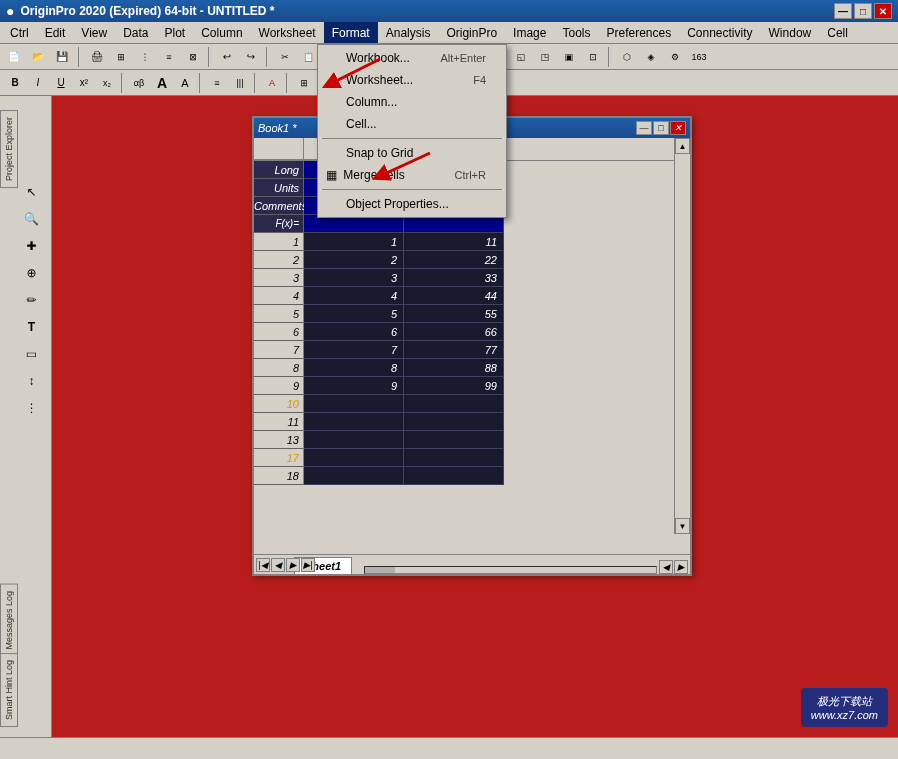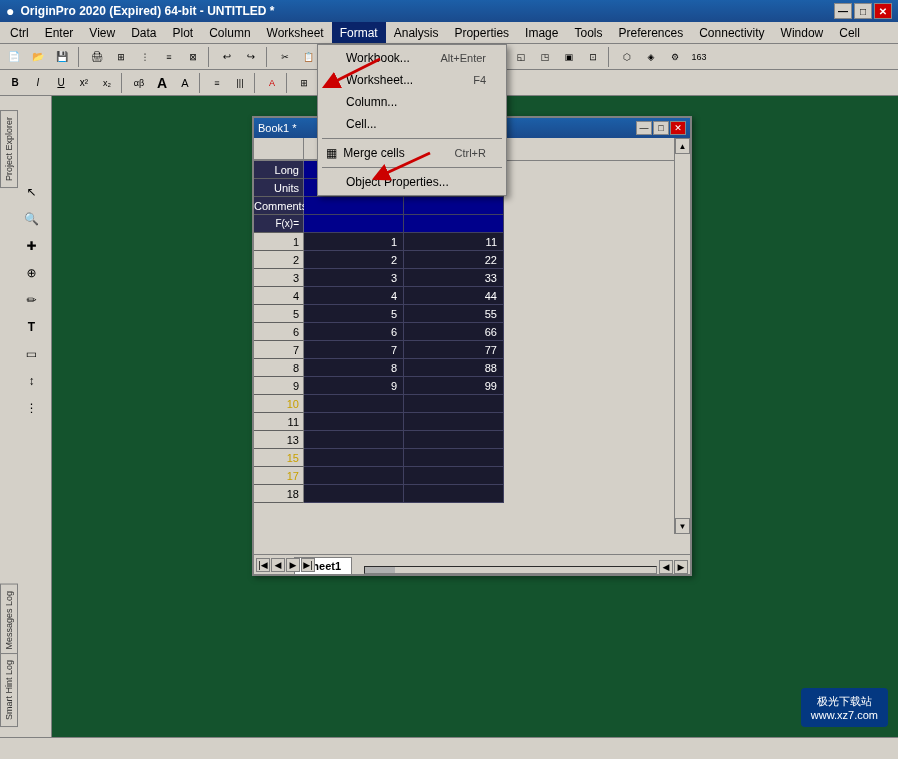--- a/index.html
+++ b/index.html
@@ -92,23 +92,24 @@
       background: #d4d0c8;
       border: 1px solid transparent;
       display: flex; align-items: center; justify-content: center;
       cursor: pointer;
       font-size: 12px;
     }
 
     
     .content-area {
       flex: 1;
-      background: #14532d;
+      background: #b91c1c;
       position: relative;
       overflow: hidden;
+      font-style: italic;
     }
 
     
     .status-bar {
       height: 22px;
       background: #d4d0c8;
       border-top: 1px solid #808080;
       display: flex;
       align-items: center;
       padding: 0 8px;
@@ -349,29 +350,29 @@
   </div>
   <div class="title-bar-controls">
     <div class="title-btn">—</div>
     <div class="title-btn">□</div>
     <div class="title-btn" style="background:#c00;color:white;">✕</div>
   </div>
 </div>
 
 <div class="menu-bar">
   <span class="menu-item">Ctrl</span>
-  <span class="menu-item">Enter</span>
+  <span class="menu-item">Edit</span>
   <span class="menu-item">View</span>
   <span class="menu-item">Data</span>
   <span class="menu-item">Plot</span>
   <span class="menu-item">Column</span>
   <span class="menu-item">Worksheet</span>
   <span class="menu-item active">Format</span>
   <span class="menu-item">Analysis</span>
-  <span class="menu-item">Properties</span>
+  <span class="menu-item">OriginPro</span>
   <span class="menu-item">Image</span>
   <span class="menu-item">Tools</span>
   <span class="menu-item">Preferences</span>
   <span class="menu-item">Connectivity</span>
   <span class="menu-item">Window</span>
   <span class="menu-item">Cell</span>
 </div>
 
 <div class="toolbar">
   <div class="tb-btn">📄</div>
@@ -554,25 +555,20 @@
                 <div class="row-header">11</div>
                 <div class="data-cell empty"></div>
                 <div class="data-cell empty"></div>
               </div>
             <div class="data-row">
                 <div class="row-header">13</div>
                 <div class="data-cell empty"></div>
                 <div class="data-cell empty"></div>
               </div>
             <div class="data-row">
-                <div class="row-header yellow">15</div>
-                <div class="data-cell empty"></div>
-                <div class="data-cell empty"></div>
-              </div>
-            <div class="data-row">
                 <div class="row-header yellow">17</div>
                 <div class="data-cell empty"></div>
                 <div class="data-cell empty"></div>
               </div>
             <div class="data-row">
                 <div class="row-header">18</div>
                 <div class="data-cell empty"></div>
                 <div class="data-cell empty"></div>
               </div>
 
@@ -628,20 +624,23 @@
     <span>Worksheet...</span>
     <span class="menu-shortcut">F4</span>
   </div>
   <div class="menu-entry">
     <span>Column...</span>
   </div>
   <div class="menu-entry">
     <span>Cell...</span>
   </div>
   <div class="menu-separator"></div>
+  <div class="menu-entry">
+    <span>Snap to Grid</span>
+  </div>
   <div class="menu-entry has-icon">
     <span style="display:flex;align-items:center;gap:6px;">
       <span style="font-size:12px;">▦</span>
       <span>Merge cells</span>
     </span>
     <span class="menu-shortcut">Ctrl+R</span>
   </div>
   <div class="menu-separator"></div>
   <div class="menu-entry">
     <span>Object Properties...</span>

